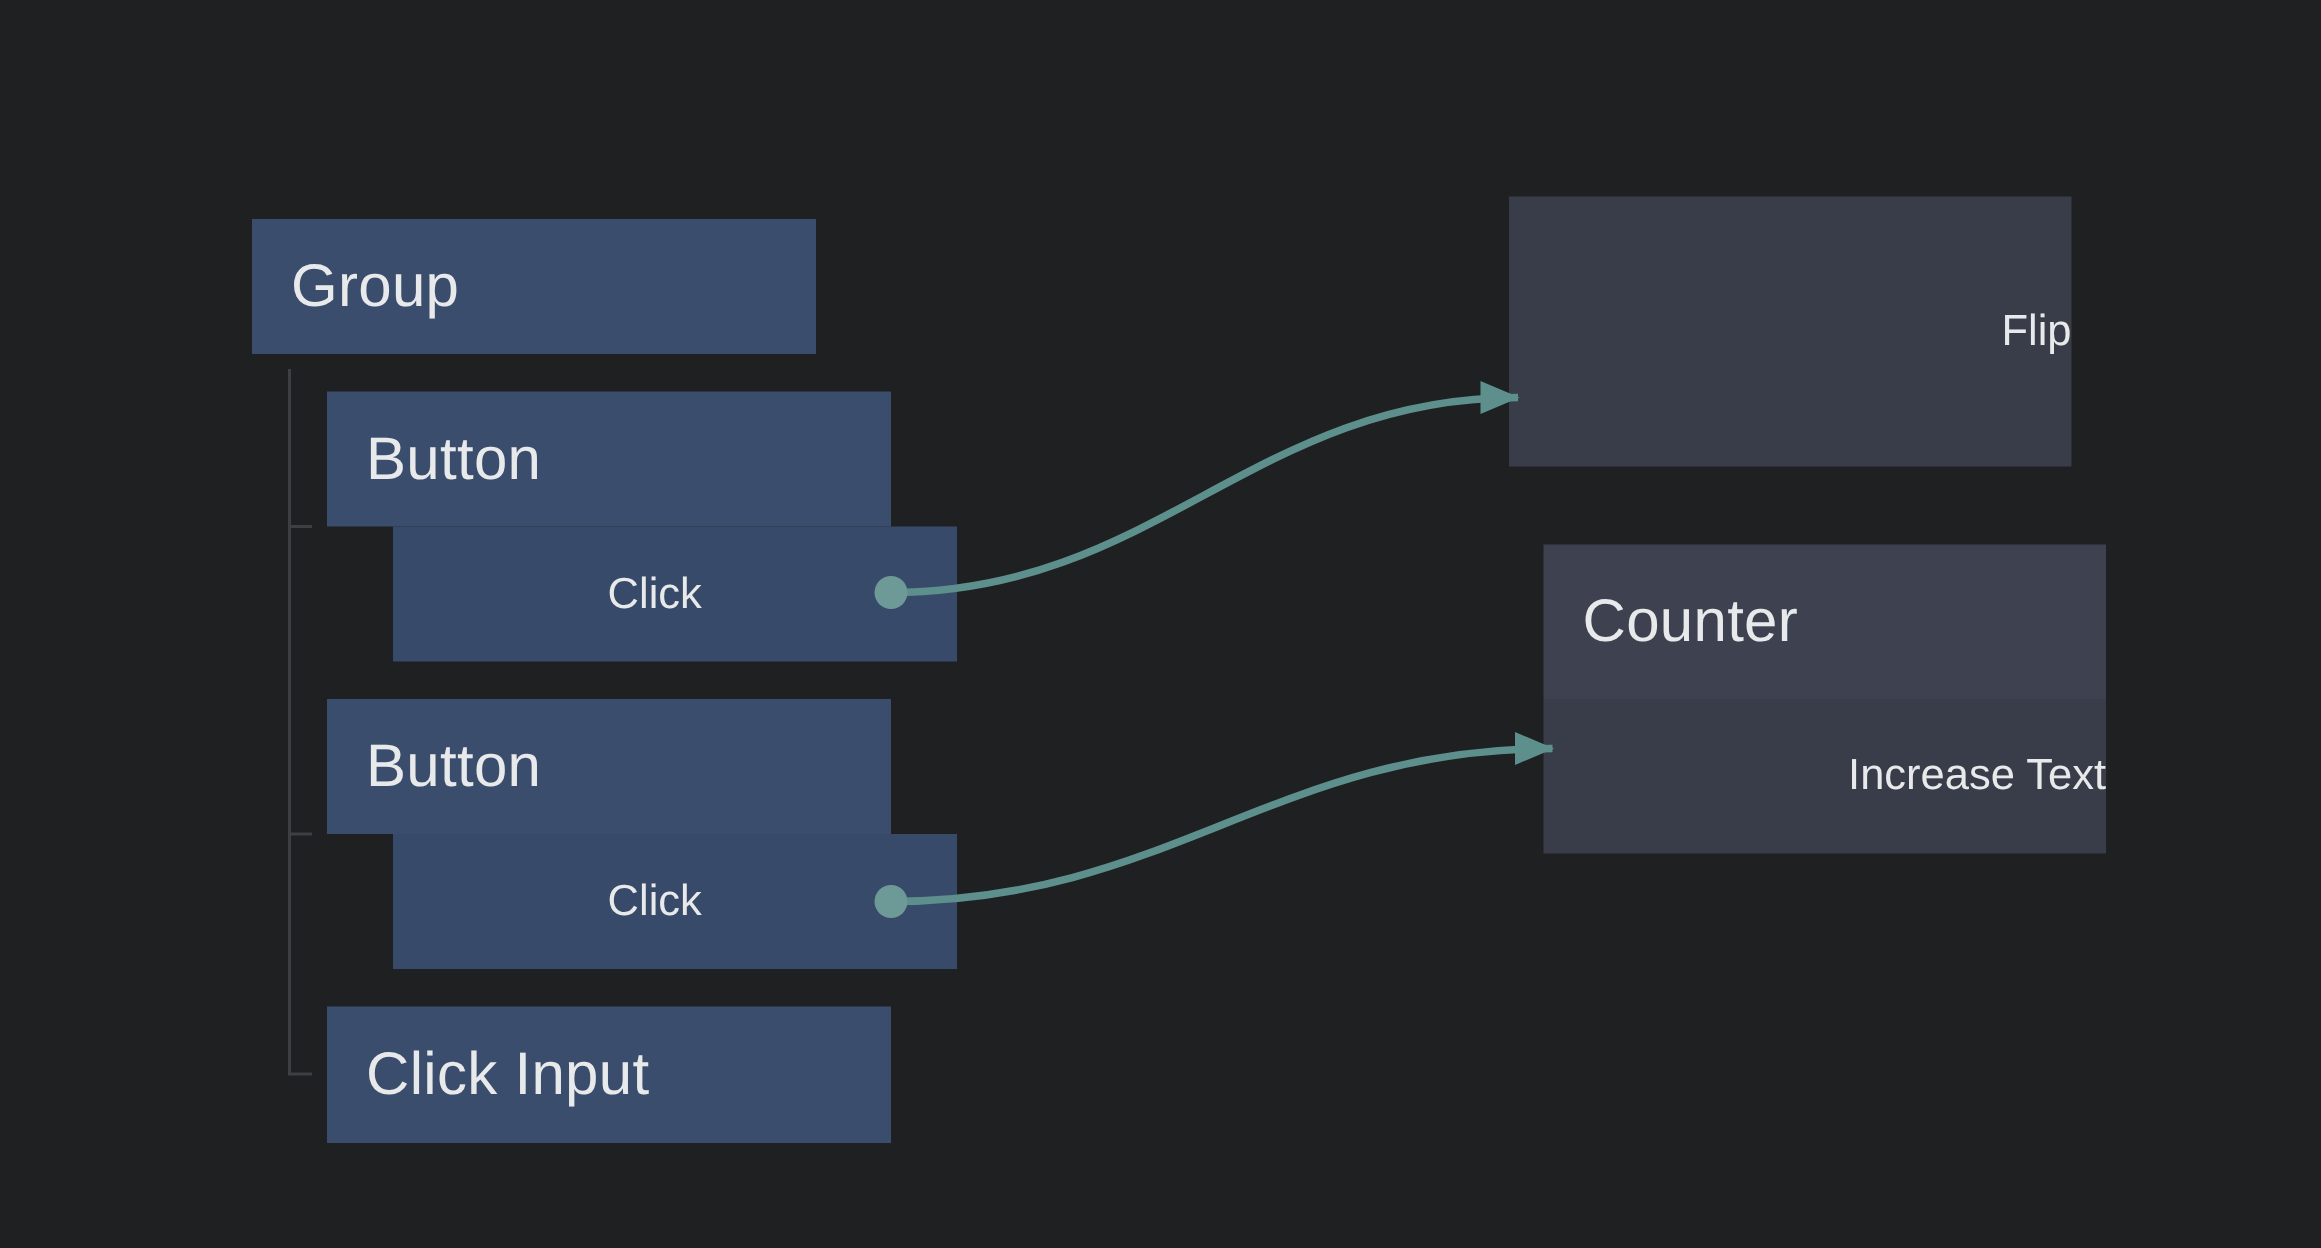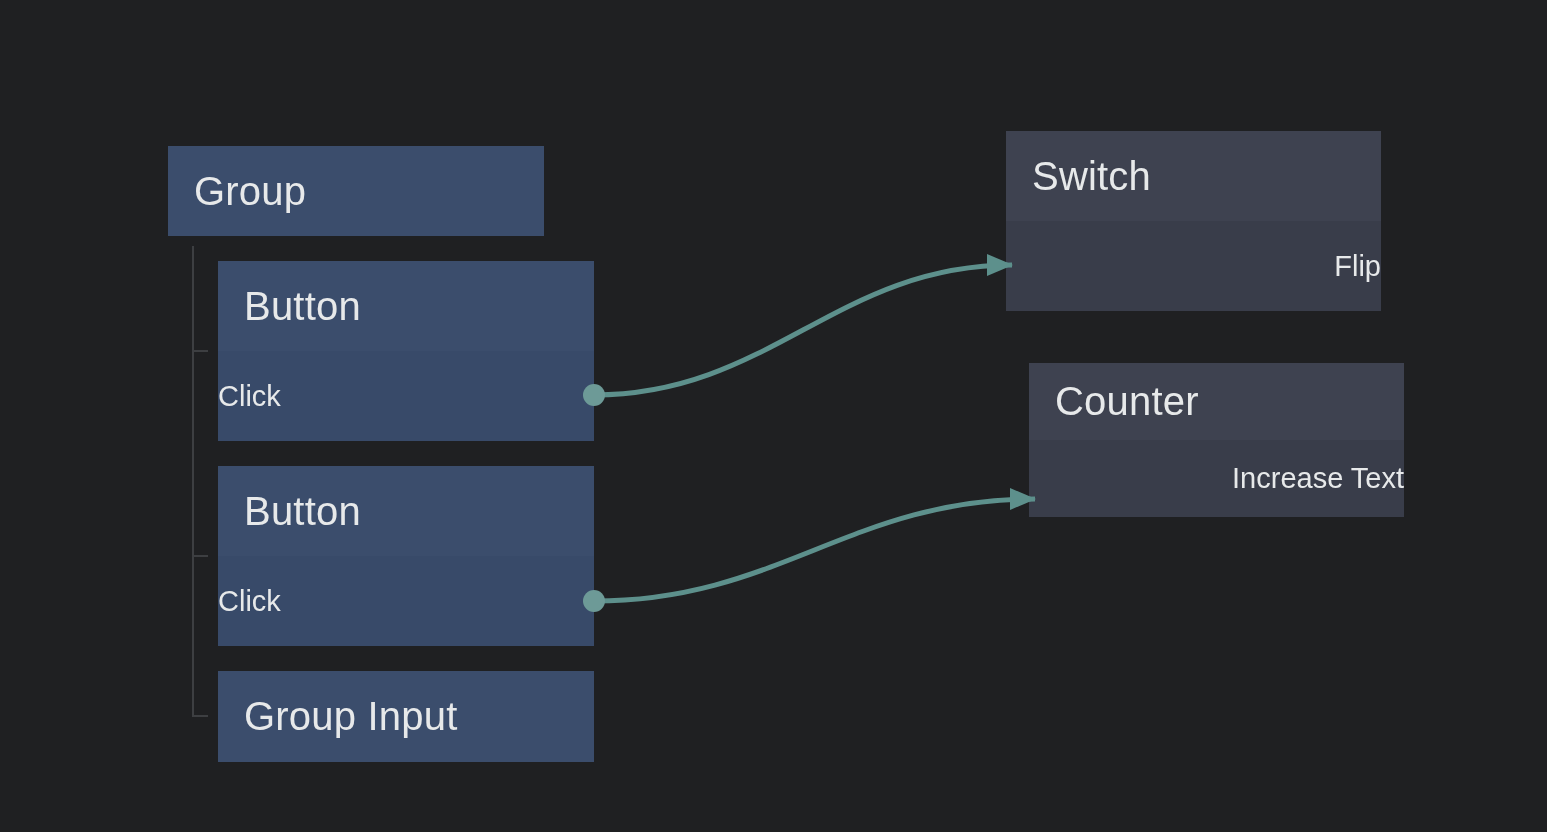--- a/index.html
+++ b/index.html
@@ -37,35 +37,36 @@
   .body-blue{background:var(--blue-b);}
   .hdr-gray{background:var(--gray-h);}
   .body-gray{background:var(--gray-b);}
   .node-title{
     font-size:40px;
     padding-left:26px;
     letter-spacing:0.2px;
   }
   .port-row-out{
     width:100%;
-    justify-content:flex-start;
+    justify-content:center;
     padding-right:27px;
+    margin-left:44px;
   }
   .port-row-in{
     width:100%;
     justify-content:flex-end;
     padding-left:26px;
   }
   .port-label{font-size:29px;}
   #node-group   {left:168px;top:146px;width:376px;height:90px;}
   #node-button1 {left:218px;top:261px;width:376px;height:180px;}
   #node-button2 {left:218px;top:466px;width:376px;height:180px;}
   #node-textinput{left:218px;top:671px;width:376px;height:91px;}
   #node-switch  {left:1006px;top:131px;width:375px;height:180px;}
-  #node-counter {left:1029px;top:363px;width:375px;height:154px;}
+  #node-counter {left:1029px;top:363px;width:375px;height:206px;}
   .tree-line{position:absolute;background:var(--tree);}
   #tree-v {left:192px;top:246px;width:2px;height:470px;}
   #tree-t1{left:192px;top:350px;width:16px;height:2px;}
   #tree-t2{left:192px;top:555px;width:16px;height:2px;}
   #tree-t3{left:192px;top:715px;width:16px;height:2px;}
   #edge-layer{
     position:absolute;
     left:0;top:0;
     width:1547px;height:832px;
     pointer-events:none;
@@ -100,28 +101,25 @@
     <div class="section hdr-blue">
       <span class="node-title">Button</span>
     </div>
     <div class="section body-blue port-row-out">
       <span class="port-label">Click</span>
     </div>
   </div>
 
   <div class="node" id="node-textinput">
     <div class="section hdr-blue">
-      <span class="node-title">Group Input</span>
+      <span class="node-title">Click Input</span>
     </div>
   </div>
 
   <div class="node" id="node-switch">
-    <div class="section hdr-gray">
-      <span class="node-title">Switch</span>
-    </div>
     <div class="section body-gray port-row-in">
       <span class="port-label">Flip</span>
     </div>
   </div>
 
   <div class="node" id="node-counter">
     <div class="section hdr-gray">
       <span class="node-title">Counter</span>
     </div>
     <div class="section body-gray port-row-in">

